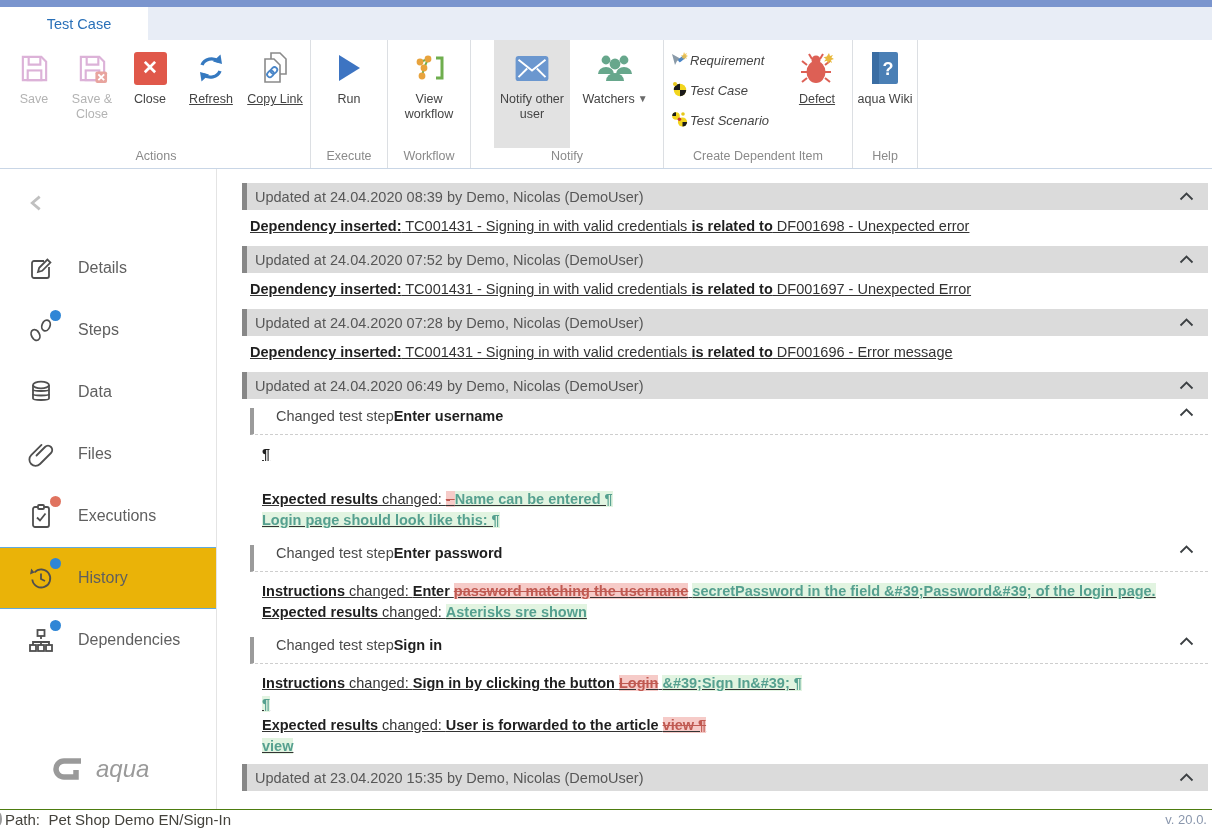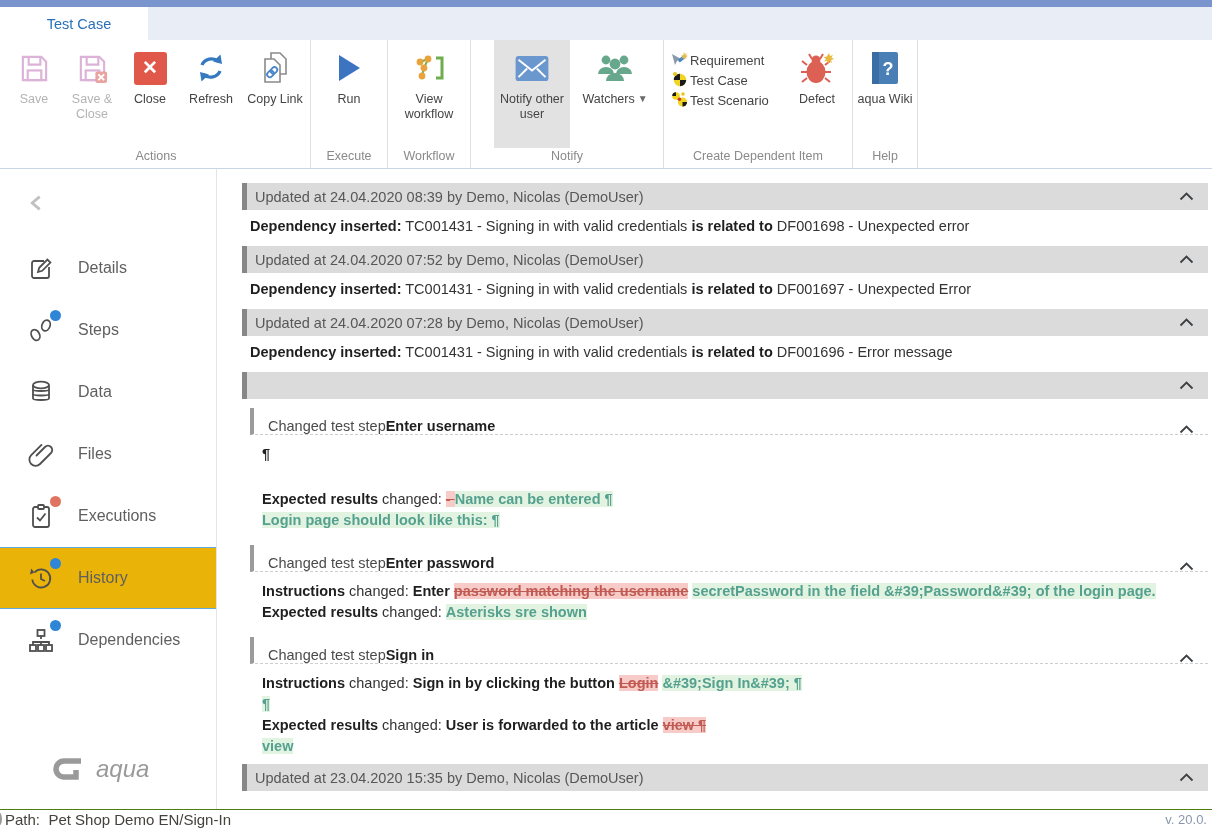--- a/index.html
+++ b/index.html
@@ -19,32 +19,32 @@
   .ribbon { height:129px; background:#fff; border-bottom:1px solid #c9d6e6;
             display:flex; align-items:stretch; padding-left:2px; }
   .rgroup { display:flex; flex-direction:column; border-right:1px solid #dcdfe3; padding:0 3px; }
   .rgroup.last { border-right:1px solid #dcdfe3; }
   .rbuttons { flex:1; display:flex; align-items:stretch; }
   .rlabel { text-align:center; color:#8a8a8a; font-size:12.5px; padding:1px 6px 5px; white-space:nowrap; }
   .rbtn { width:58px; display:flex; flex-direction:column; align-items:center;
           padding-top:9px; gap:5px; font-size:12.5px; color:#444; text-align:center;
           line-height:1.18; cursor:default; }
   .rbtn .ricon { height:38px; display:flex; align-items:center; justify-content:center; }
-  .rbtn.w64 { width:64px; } .rbtn.w70 { width:70px; } .rbtn.w76 { width:76px; } .rbtn.w90 { width:90px; }
+  .rbtn.w64 { width:64px;text-decoration:underline; } .rbtn.w70 { width:70px; } .rbtn.w76 { width:76px; } .rbtn.w90 { width:90px; }
   .rbtn.disabled { color:#b3b3b3; }
   .rbtn.highlight { background:#e2e2e2;margin-left:20px; }
   .caret { color:#6b6b6b; font-size:10px; margin-left:3px; }
   .lblrow { display:flex; align-items:center; justify-content:center;text-align:right; }
   .icon-close { width:33px; height:33px; background:#e0584a; border-radius:3px; color:#fff;
                 display:flex; align-items:center; justify-content:center;
                 font-size:19px; font-weight:bold; }
   .run-tri { width:0; height:0; border-left:21px solid #3d74c2;
              border-top:13px solid transparent; border-bottom:13px solid transparent; }
   .rstack { display:flex; flex-direction:column; justify-content:flex-start;
-            padding:11px 4px 0 4px; gap:1px; width:118px; }
+            padding:11px 4px 0 4px; gap:11px; width:118px;font-style:italic; }
   .ritem { display:flex; align-items:center; gap:2px; font-size:13px; color:#444; white-space:nowrap; }
 
   
   .workspace { flex:1; display:flex; min-height:0; }
 
   
   .sidebar { width:217px; background:#fff; border-right:1px solid #e4e4e4;
              display:flex; flex-direction:column; }
   .collapse { height:68px; display:flex; align-items:center; padding-left:28px; }
   .side-item { height:62px; display:flex; align-items:center; padding-left:26px; gap:22px;
@@ -58,25 +58,25 @@
                display:flex; align-items:center; gap:10px; color:#9a9a9a; font-size:24px;font-style:italic; }
 
   
   .main { flex:1; min-width:0; overflow:hidden; padding:14px 4px 0 11px; }
   .h-entry { margin-bottom:2px;margin-left:14px; }
   .h-head { background:#dbdbdb; border-left:5px solid #878787; height:27px;
             display:flex; align-items:center; padding:0 14px 0 8px; color:#575757;
             font-size:14.5px; margin-bottom:2px; }
   .h-head svg { margin-left:auto; }
   .h-body { padding:4px 10px 7px 8px; font-size:14.5px; color:#333; }
-  .h-line { line-height:21px; }
+  .h-line { line-height:21px;text-decoration:underline; }
   .h-gap { height:24px; }
   .step-head { border-left:4px solid #9b9b9b; border-bottom:1px dashed #cecece;
-               margin-left:8px; height:27px; display:flex; align-items:flex-end;
-               padding:0 14px 0 14px; color:#4a4a4a; font-size:14.5px; margin-top:9px; }
+               margin-left:8px; height:27px; display:flex; align-items:flex-start;
+               padding:0 14px 0 22px; color:#4a4a4a; font-size:14.5px; margin-top:9px; }
   .step-head svg { margin-left:auto; }
   .step-body { padding:9px 10px 5px 20px; font-size:14.5px; color:#333; }
   .sg-n { color:#333; }
   .sg-b { font-weight:700; color:#1f1f1f; }
   .sg-del { font-weight:700; color:#c05a52; background:#f6cbc8; text-decoration:line-through; }
   .sg-ins { font-weight:700; color:#55a08f; background:#e2f4e1; }
 
   
   .statusbar { height:19px; border-top:1px solid #4d7c0f; background:#fff;
                display:flex; align-items:center; font-size:15px; color:#44423c; }
@@ -430,20 +430,21 @@
             <svg width="15" height="9" viewBox="0 0 15 9">
               <polyline points="1.5,7.5 7.5,1.5 13.5,7.5" fill="none" stroke="#3c4043" stroke-width="1.8"></polyline>
             </svg>
           </div>
           <div class="h-body">
             <div class="h-line"><span class="sg-b">Dependency inserted:</span><span class="sg-n"> TC001431 - Signing in with valid credentials </span><span class="sg-b">is related to</span><span class="sg-n"> DF001696 - Error message</span></div>
           </div>
         </div>
         <div class="h-entry">
           <div class="h-head">
+            <span>Updated at 24.04.2020 06:49 by Demo, Nicolas (DemoUser)</span>
             <svg width="15" height="9" viewBox="0 0 15 9">
               <polyline points="1.5,7.5 7.5,1.5 13.5,7.5" fill="none" stroke="#3c4043" stroke-width="1.8"></polyline>
             </svg>
           </div>
           <div class="step-head">
             <span>Changed test step </span>
             <span class="sg-b">Enter username</span>
             <svg width="15" height="9" viewBox="0 0 15 9">
               <polyline points="1.5,7.5 7.5,1.5 13.5,7.5" fill="none" stroke="#3c4043" stroke-width="1.8"></polyline>
             </svg>

